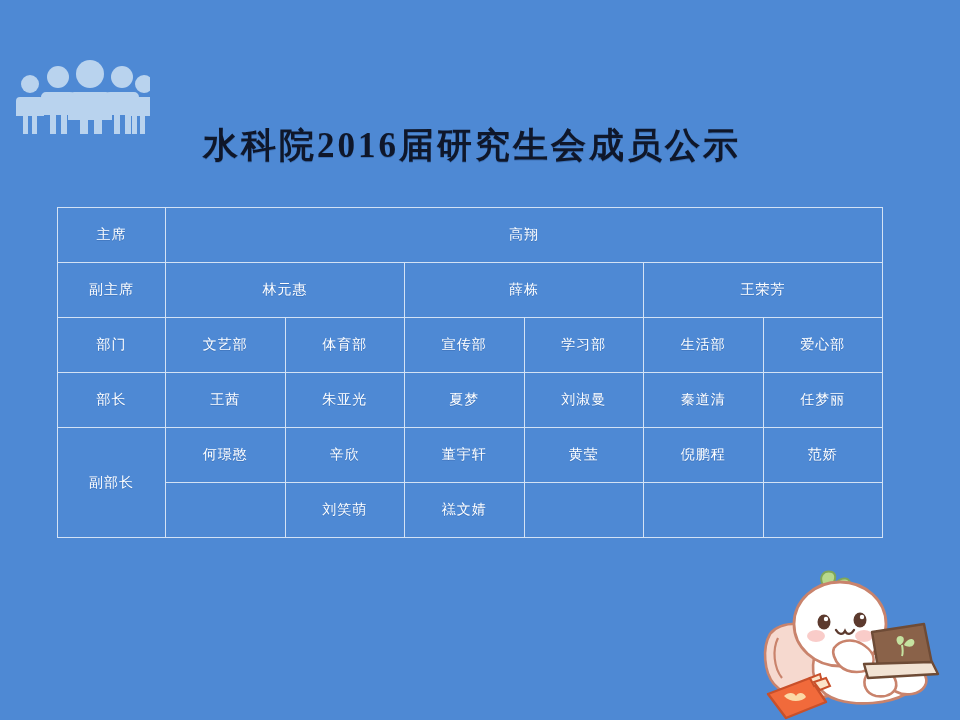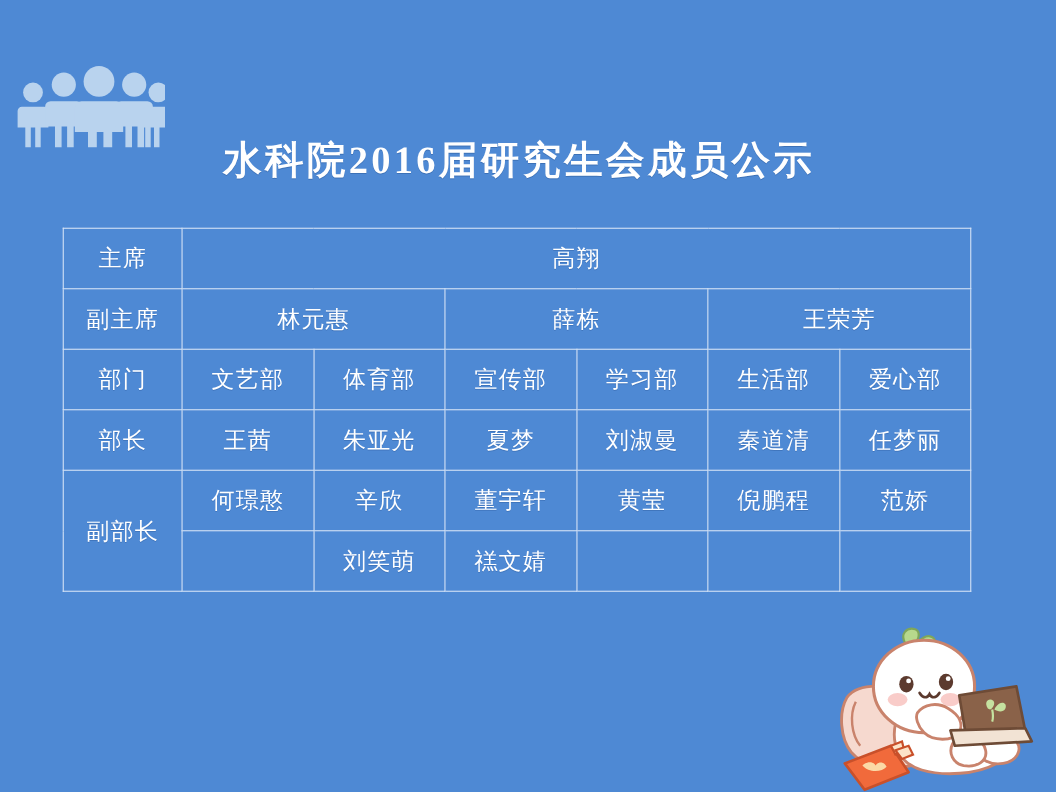--- a/index.html
+++ b/index.html
@@ -25,42 +25,42 @@
     height: 76px;
   }
 
   
   #slide-title {
     position: absolute;
     left: 0;
     top: 122px;
     width: 944px;
     text-align: center;
-    color: #ffffff;
+    color: #0f172a;
     font-size: 35px;
     font-weight: bold;
     letter-spacing: 3px;
     font-family: "Liberation Serif", "DejaVu Serif", serif;
     text-shadow: 0 1px 0 rgba(30,70,130,0.35);
   }
 
   
   #member-table {
     position: absolute;
     left: 57px;
     top: 207px;
     width: 826px;
     border-collapse: collapse;
     table-layout: fixed;
   }
 
   #member-table td {
     border: 1px solid #D3E2F5;
     color: #FFFFFF;
-    font-size: 21px;
+    font-size: 14px;
     text-align: center;
     vertical-align: middle;
     letter-spacing: 1px;
     font-family: "Liberation Serif", "DejaVu Serif", serif;
     text-shadow: 0 1px 0 rgba(30,70,130,0.28);
     height: 55px;
     padding: 2px 2px;
   }
 
   #member-table td.empty { color: transparent; }

